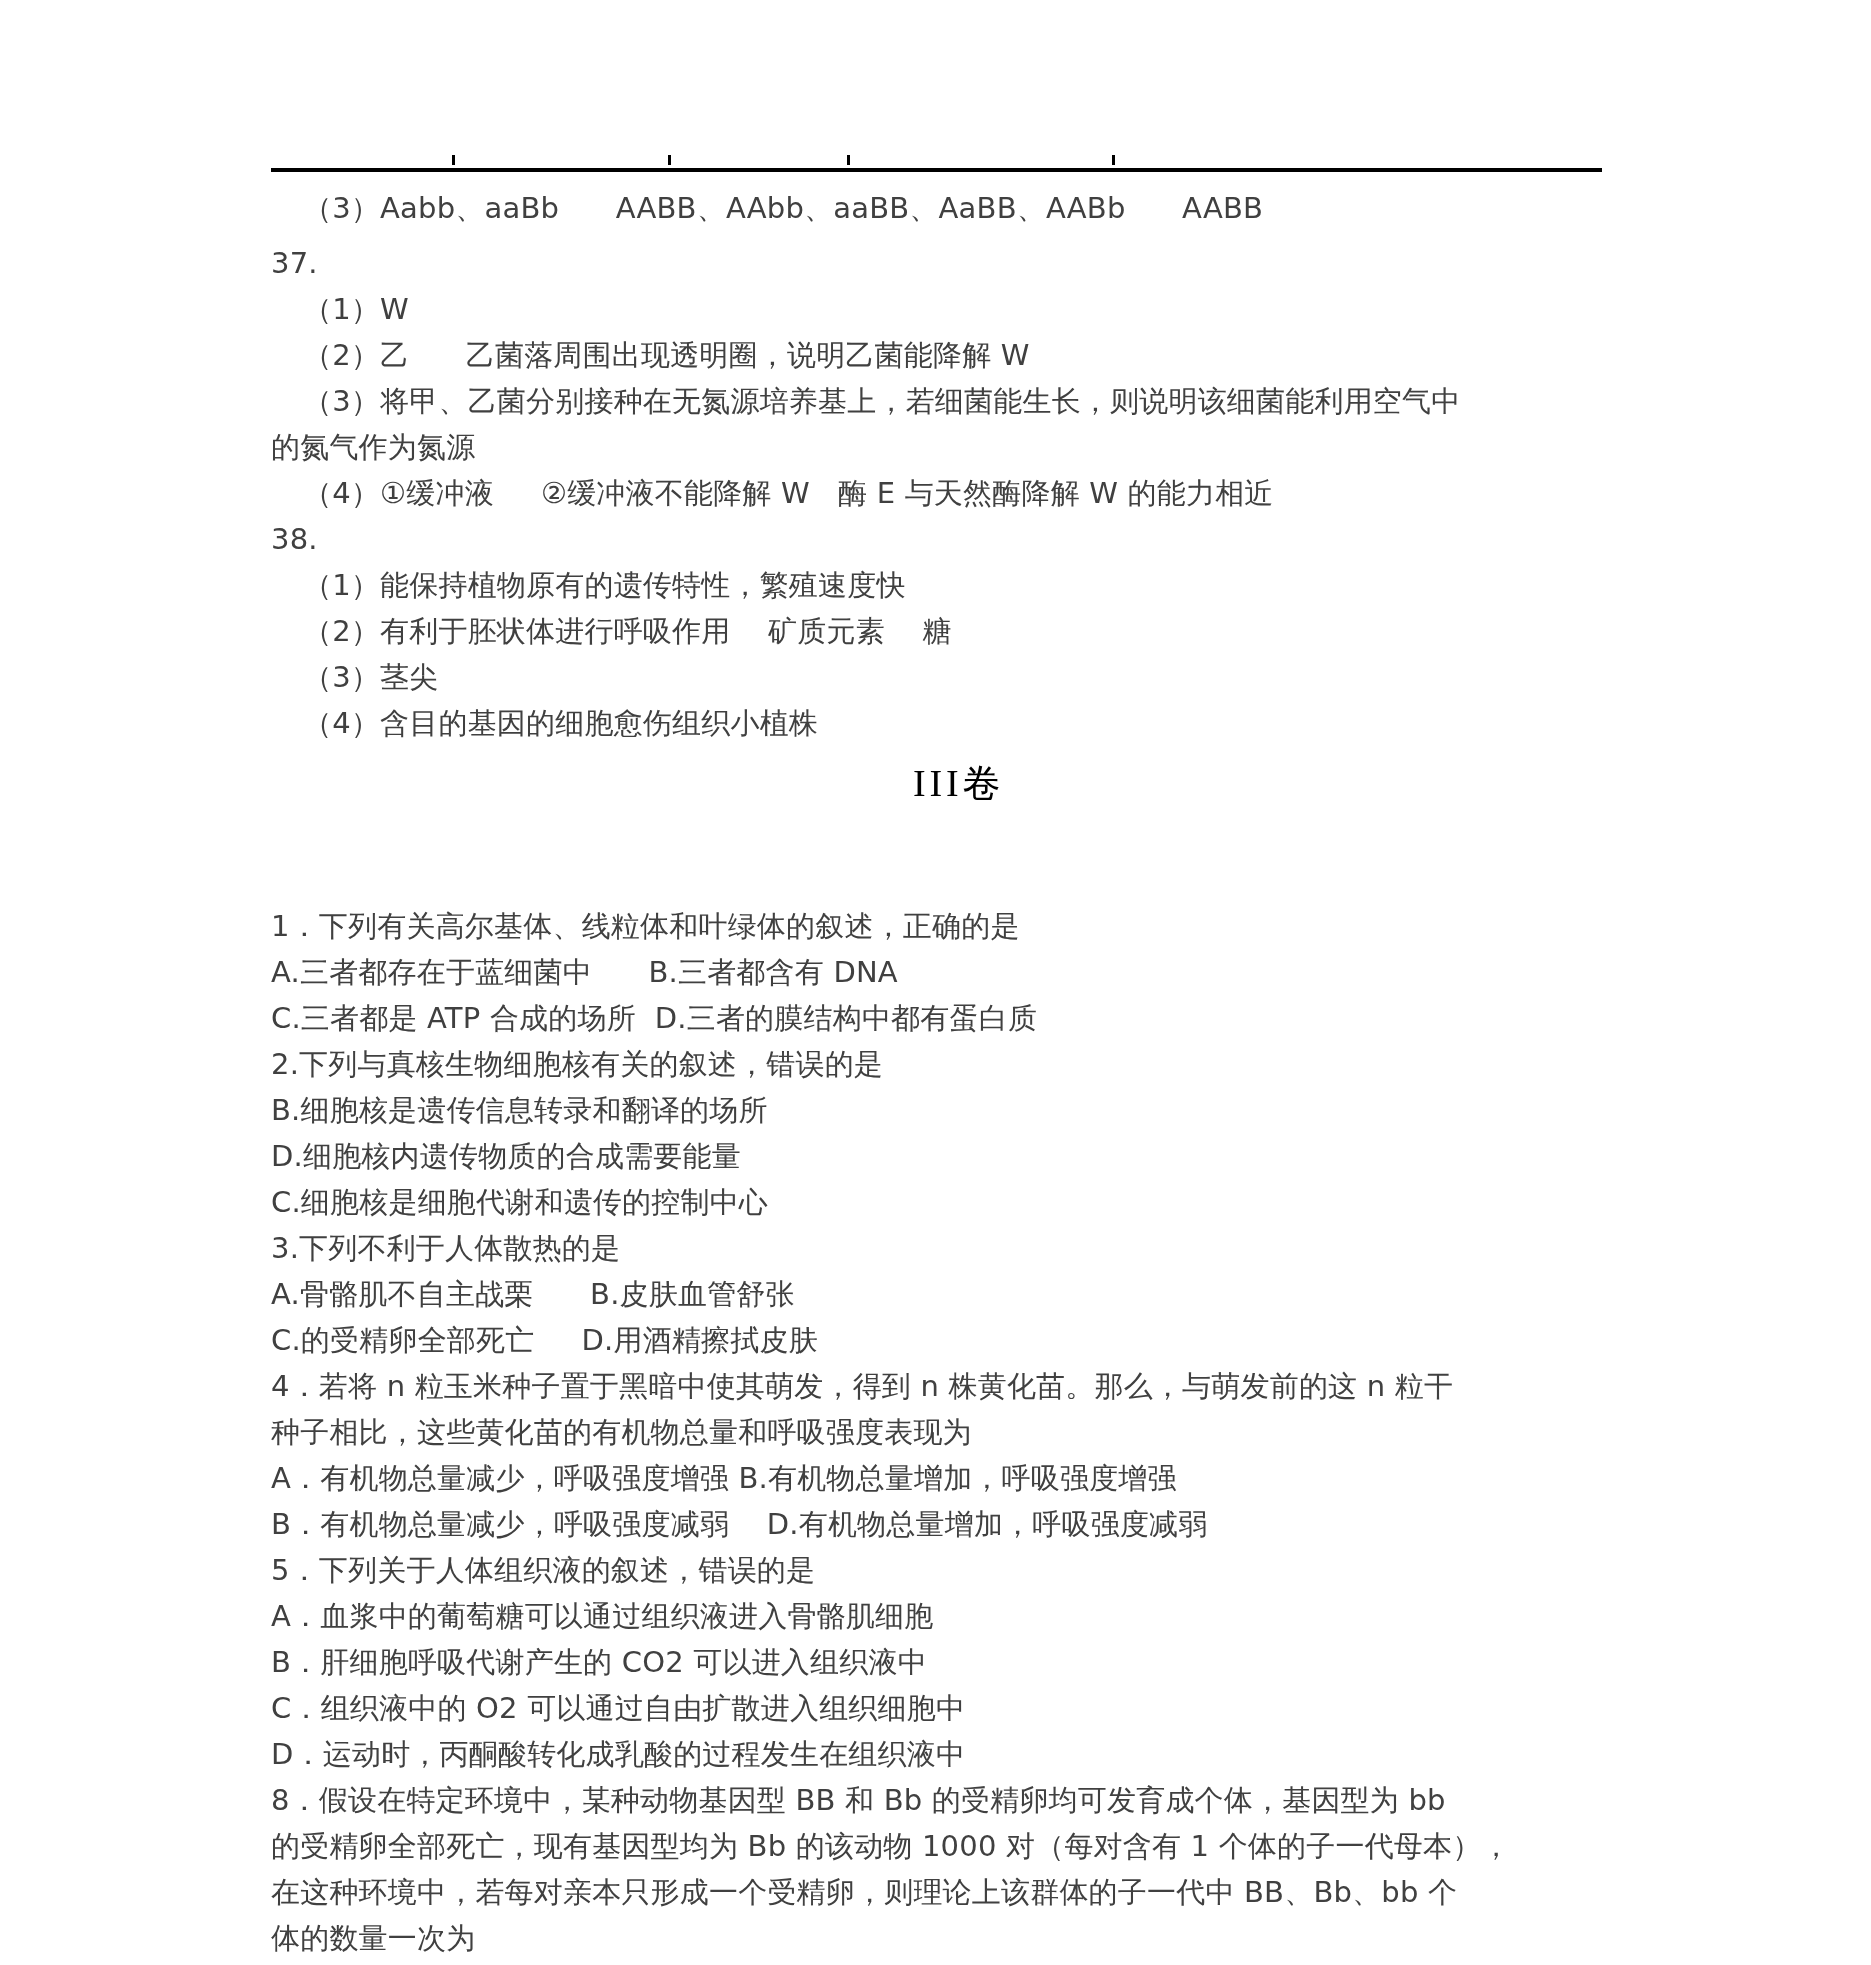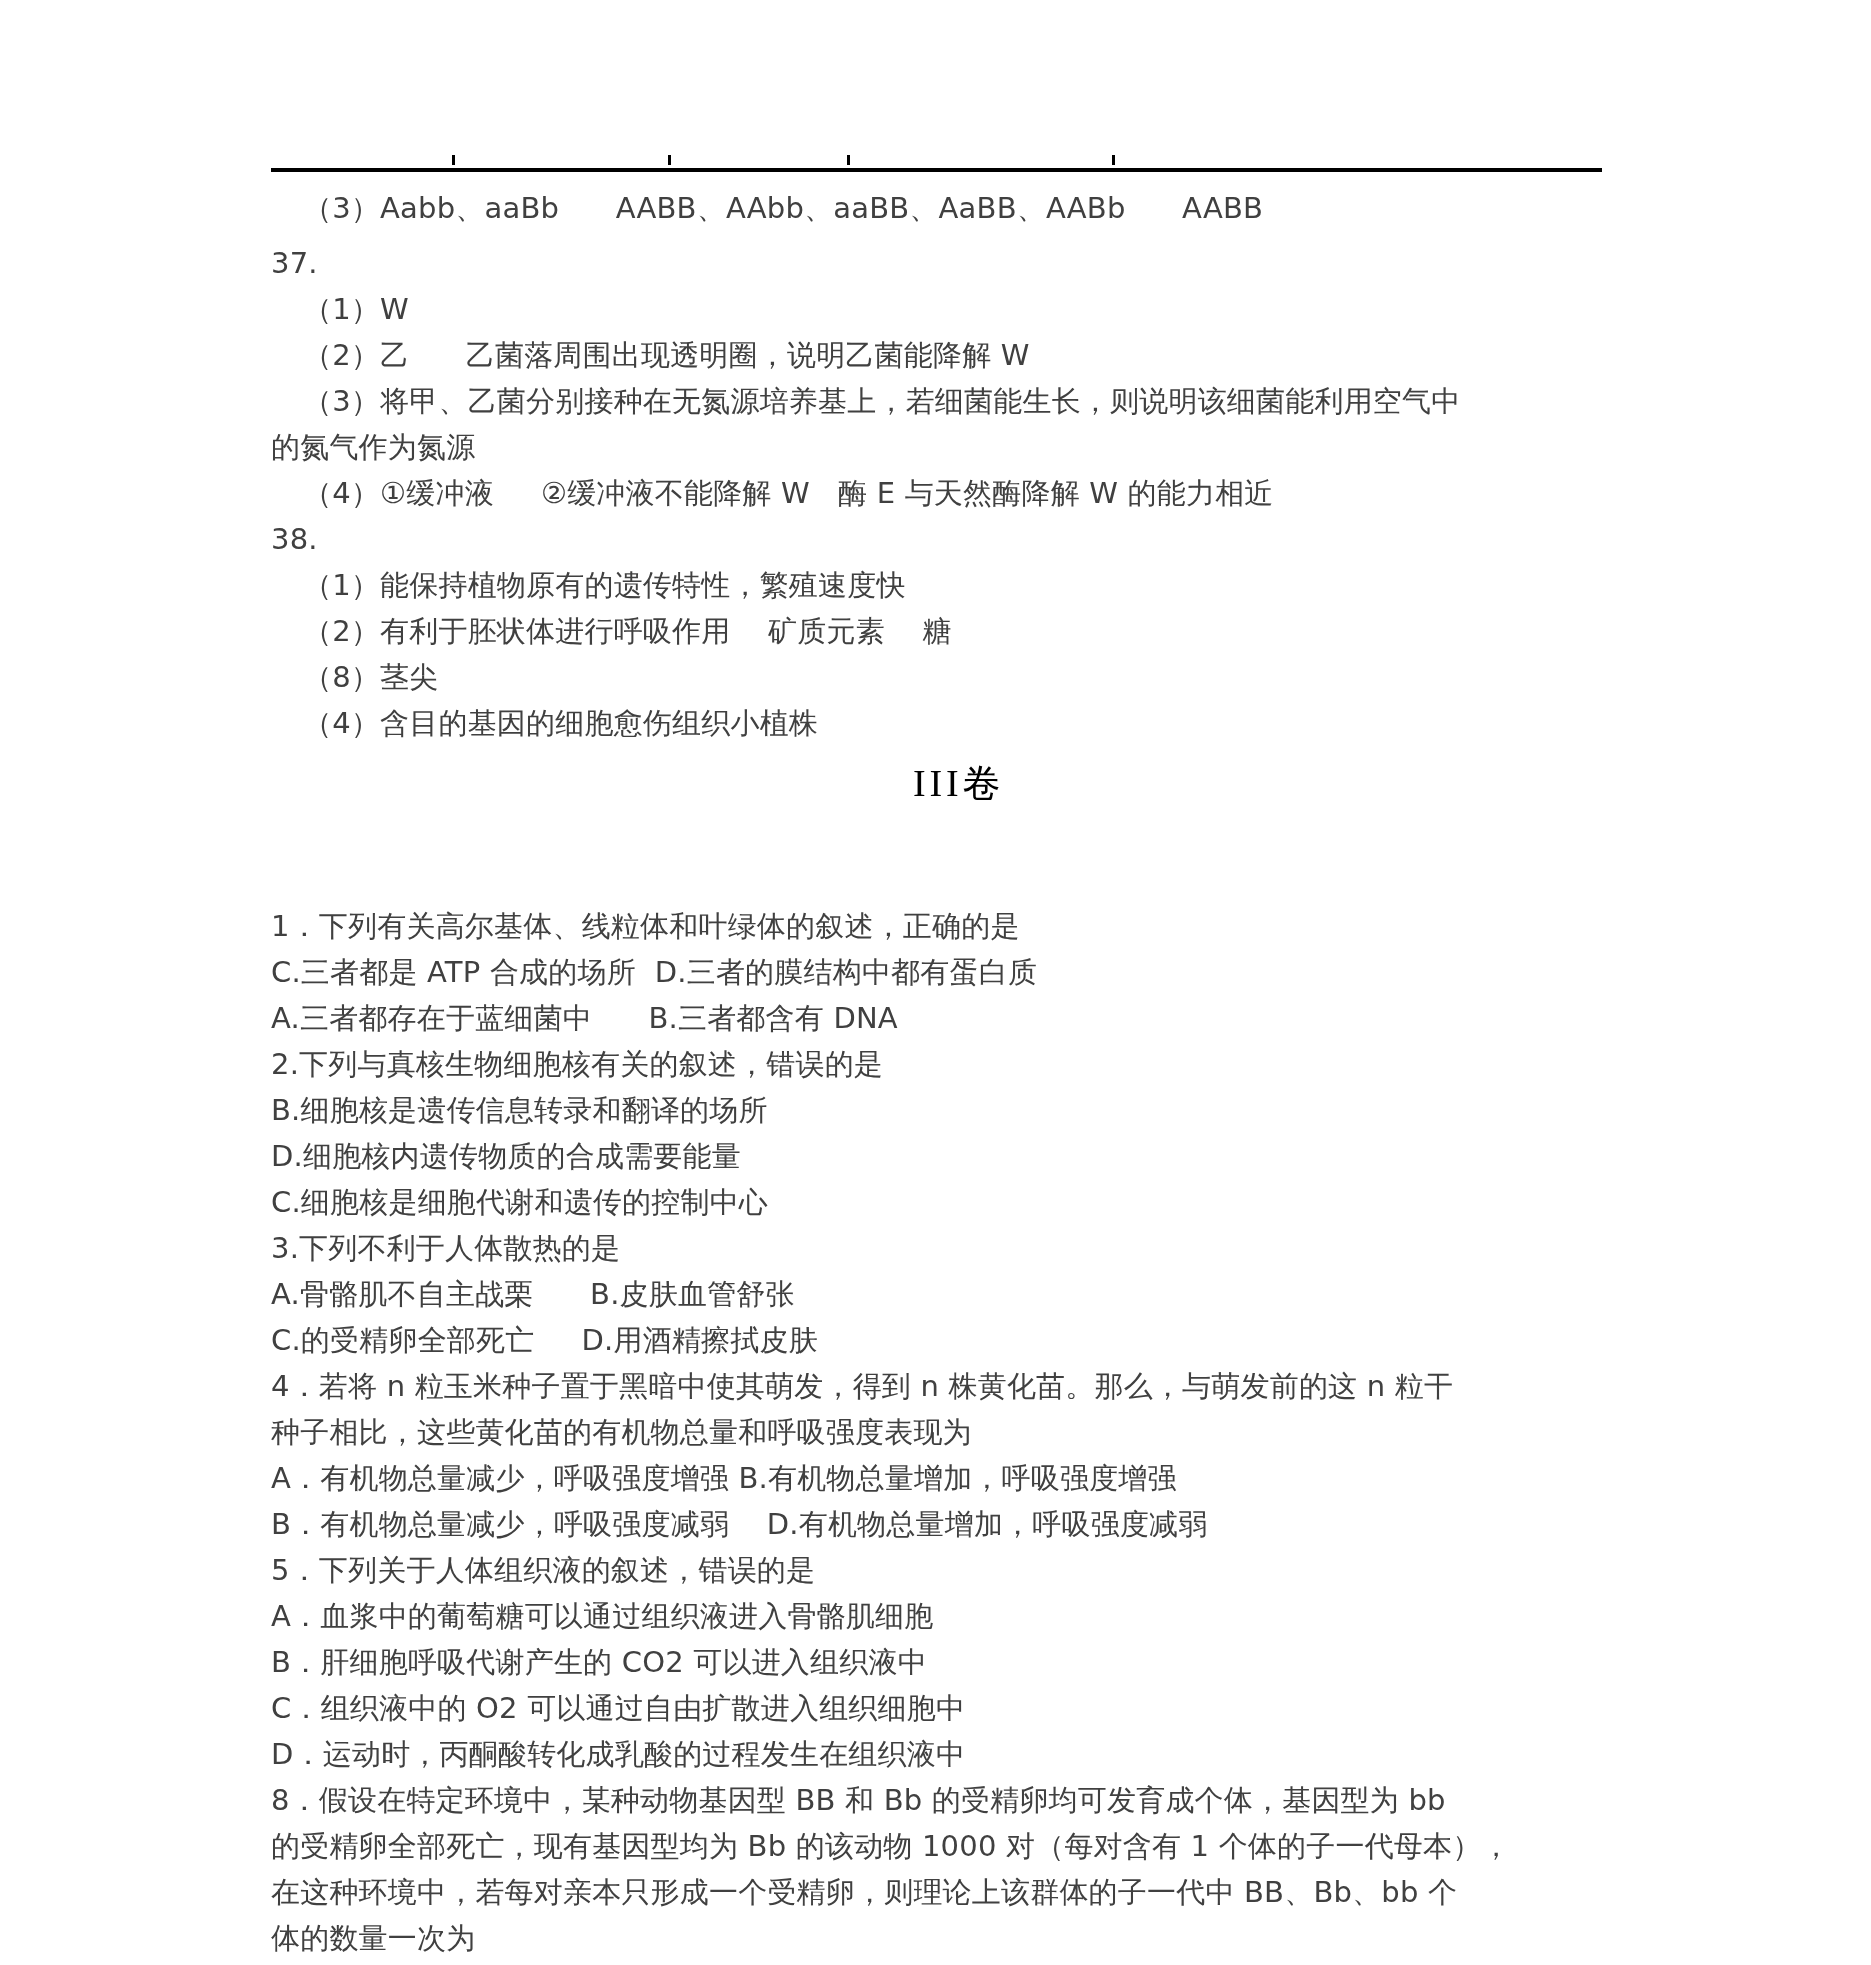--- a/index.html
+++ b/index.html
@@ -110,34 +110,34 @@
     <p class="line indent-0 q-num">37.</p>
     <p class="line indent-1">（1）W</p>
     <p class="line indent-1">（2）乙      乙菌落周围出现透明圈，说明乙菌能降解 W</p>
     <p class="line indent-1">（3）将甲、乙菌分别接种在无氮源培养基上，若细菌能生长，则说明该细菌能利用空气中</p>
     <p class="line indent-0">的氮气作为氮源</p>
     <p class="line indent-1">（4）①缓冲液     ②缓冲液不能降解 W   酶 E 与天然酶降解 W 的能力相近</p>
 
     <p class="line indent-0 q-num">38.</p>
     <p class="line indent-1">（1）能保持植物原有的遗传特性，繁殖速度快</p>
     <p class="line indent-1">（2）有利于胚状体进行呼吸作用    矿质元素    糖</p>
-    <p class="line indent-1">（8）茎尖</p>
+    <p class="line indent-1">（3）茎尖</p>
     <p class="line indent-1">（4）含目的基因的细胞愈伤组织小植株</p>
 
     <div class="gap-sm"></div>
 
     <div class="section-title">
       <span class="roman">III</span><span>卷</span>
     </div>
 
     <div class="gap-xl"></div>
 
     <p class="line indent-0">1．下列有关高尔基体、线粒体和叶绿体的叙述，正确的是</p>
+    <p class="line indent-0">A.三者都存在于蓝细菌中      B.三者都含有 DNA</p>
     <p class="line indent-0">C.三者都是 ATP 合成的场所  D.三者的膜结构中都有蛋白质</p>
-    <p class="line indent-0">A.三者都存在于蓝细菌中      B.三者都含有 DNA</p>
 
     <p class="line indent-0">2.下列与真核生物细胞核有关的叙述，错误的是</p>
     <p class="line indent-0">B.细胞核是遗传信息转录和翻译的场所</p>
     <p class="line indent-0">D.细胞核内遗传物质的合成需要能量</p>
     <p class="line indent-0">C.细胞核是细胞代谢和遗传的控制中心</p>
 
     <p class="line indent-0">3.下列不利于人体散热的是</p>
     <p class="line indent-0">A.骨骼肌不自主战栗      B.皮肤血管舒张</p>
     <p class="line indent-0">C.的受精卵全部死亡     D.用酒精擦拭皮肤</p>
 

